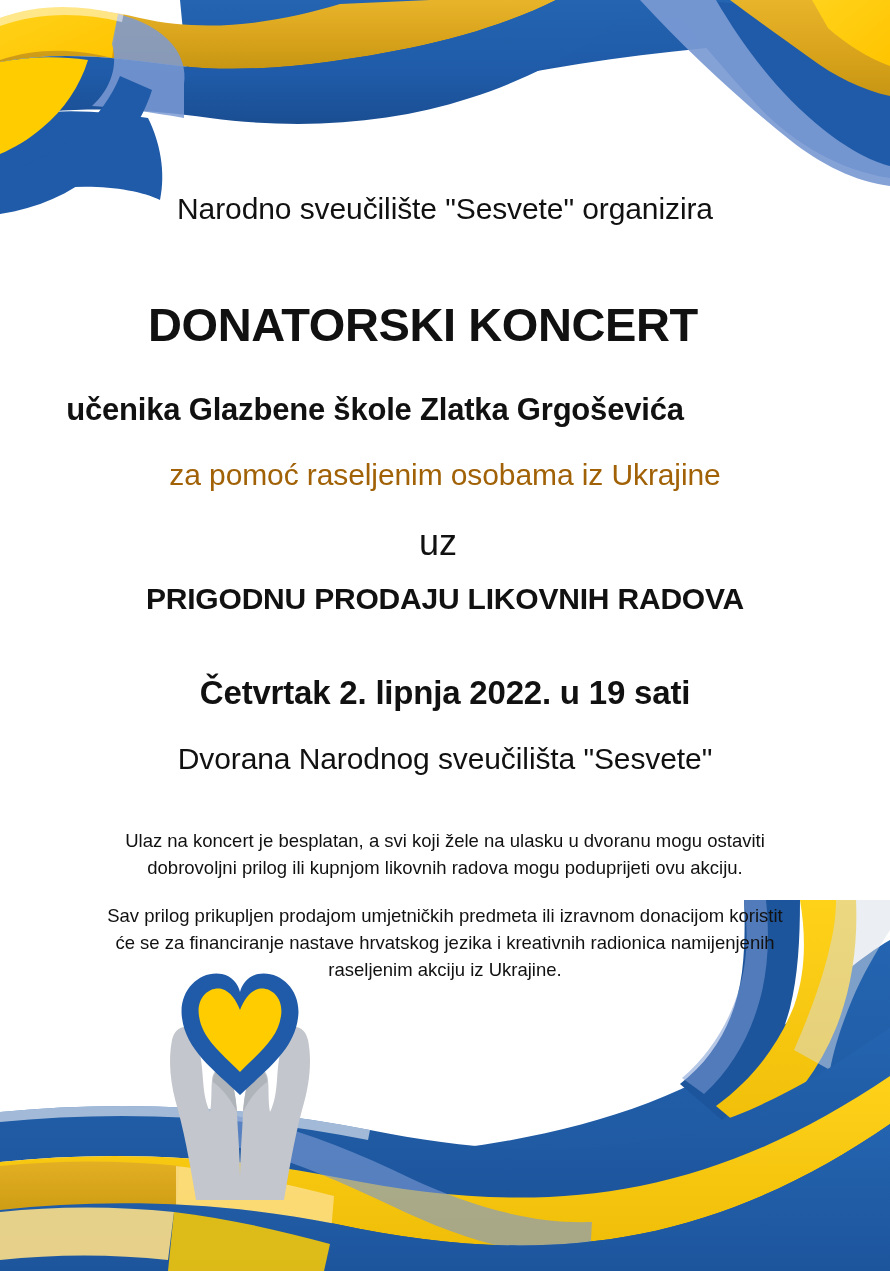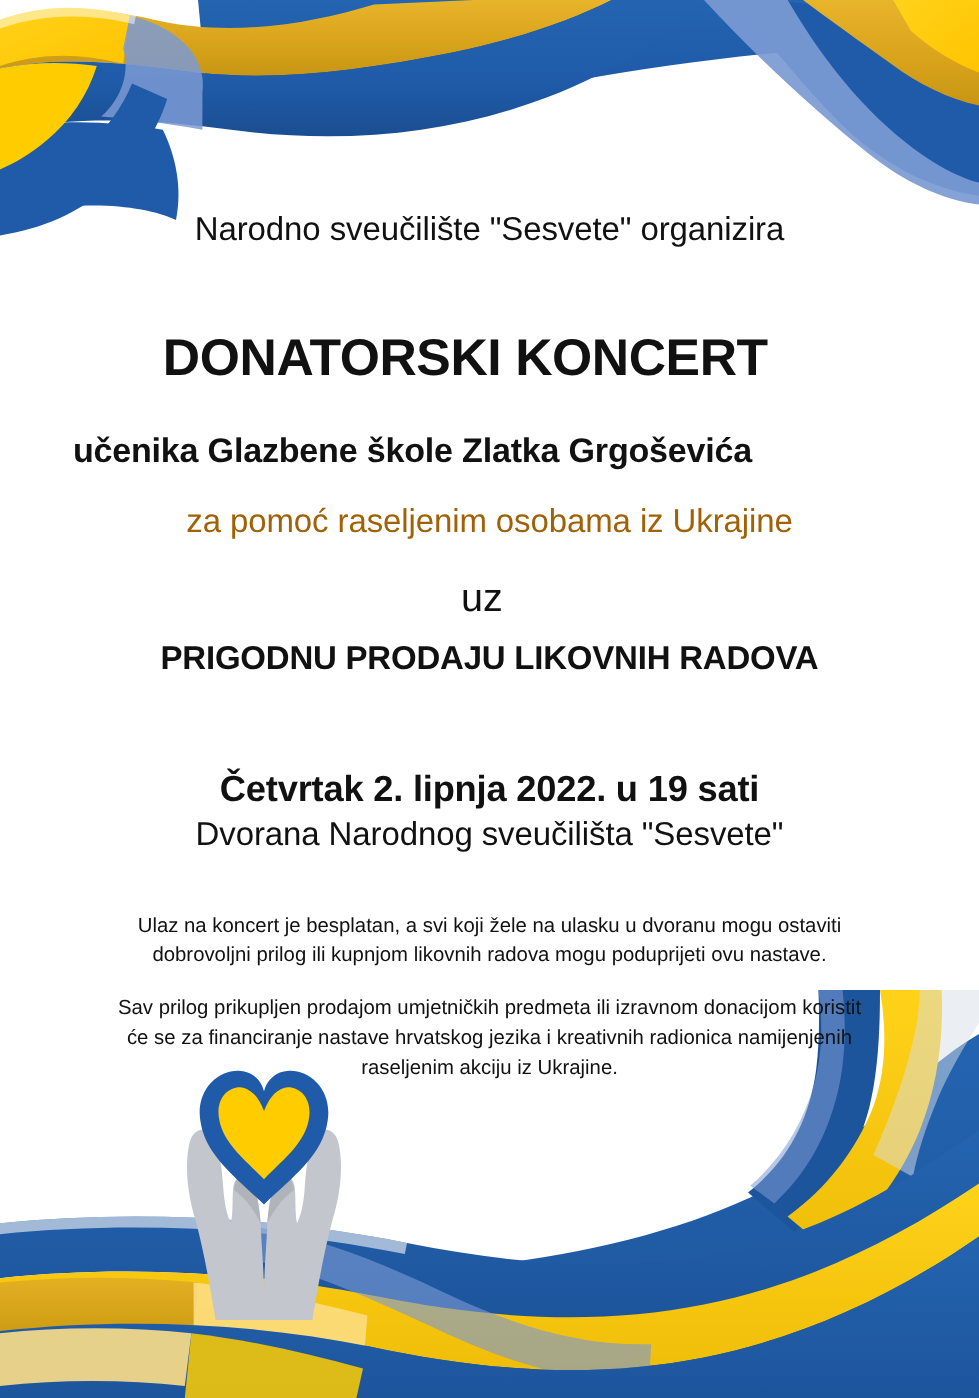--- a/index.html
+++ b/index.html
@@ -87,21 +87,21 @@
   #secondary-title {
     position: absolute;
     top: 582px;
     width: 890px;
     font-size: 30px;
     font-weight: 700;
     letter-spacing: -0.2px;
   }
   #date-line {
     position: absolute;
-    top: 699px;
+    top: 675px;
     width: 890px;
     font-size: 33px;
     font-weight: 700;
     letter-spacing: -0.2px;
   }
   #venue-line {
     position: absolute;
     top: 742px;
     width: 890px;
     font-size: 30px;
@@ -196,21 +196,21 @@
     <div class="line" id="purpose-line">za pomoć raseljenim osobama iz Ukrajine</div>
 
     <div class="line" id="conjunction-line">uz</div>
 
     <div class="line" id="secondary-title">PRIGODNU PRODAJU LIKOVNIH RADOVA</div>
 
     <div class="line" id="date-line">Četvrtak 2. lipnja 2022. u 19 sati</div>
 
     <div class="line" id="venue-line">Dvorana Narodnog sveučilišta "Sesvete"</div>
 
-    <div class="para" id="paragraph-one">Ulaz na koncert je besplatan, a svi koji žele na ulasku u dvoranu mogu ostaviti dobrovoljni prilog ili kupnjom likovnih radova mogu poduprijeti ovu nastave.</div>
+    <div class="para" id="paragraph-one">Ulaz na koncert je besplatan, a svi koji žele na ulasku u dvoranu mogu ostaviti dobrovoljni prilog ili kupnjom likovnih radova mogu poduprijeti ovu akciju.</div>
 
     <div class="para" id="paragraph-two">Sav prilog prikupljen prodajom umjetničkih predmeta ili izravnom donacijom koristit će se za financiranje nastave hrvatskog jezika i kreativnih radionica namijenjenih raseljenim akciju iz Ukrajine.</div>
   </div>
 
   <svg class="deco" id="ribbon-bottom" viewBox="0 0 890 371" preserveAspectRatio="none">
     <defs>
       <linearGradient id="bBlueA" x1="0" y1="0" x2="0" y2="1">
         <stop offset="0%" stop-color="#2464B0"></stop>
         <stop offset="100%" stop-color="#1D559C"></stop>
       </linearGradient>

